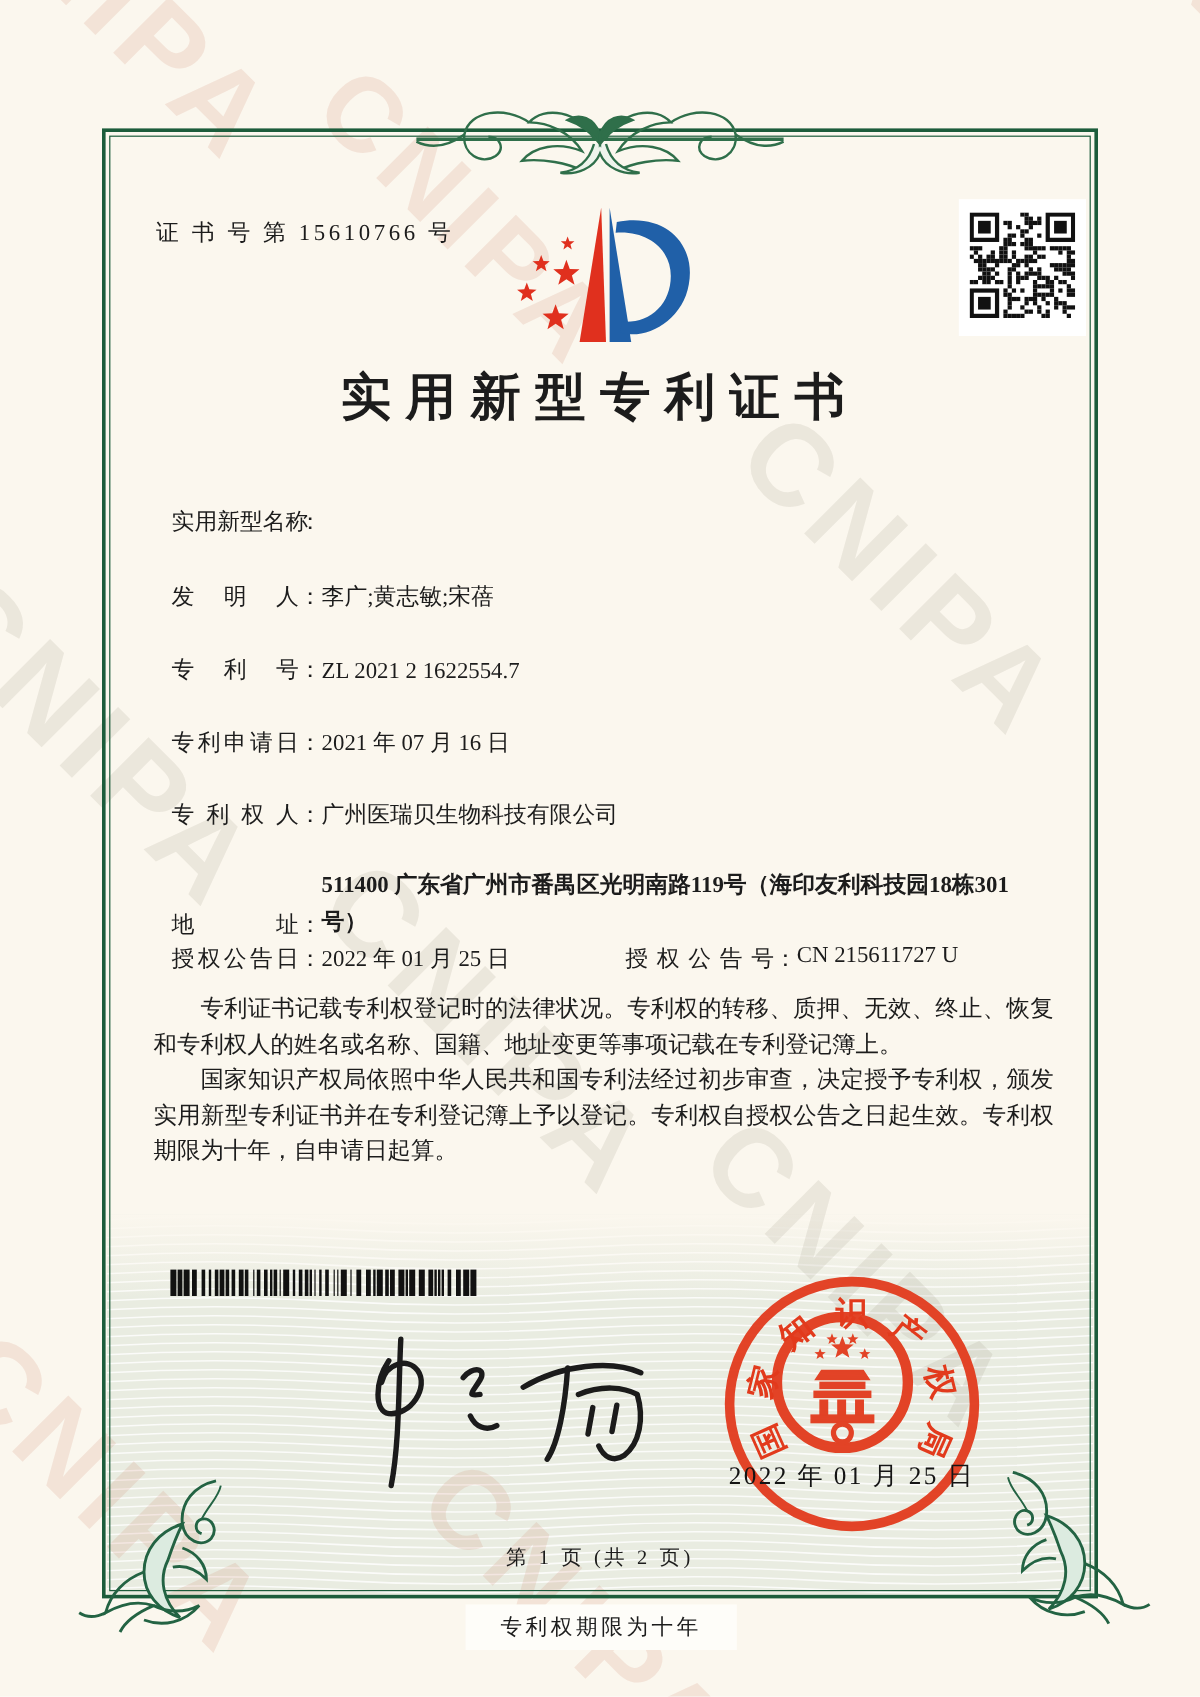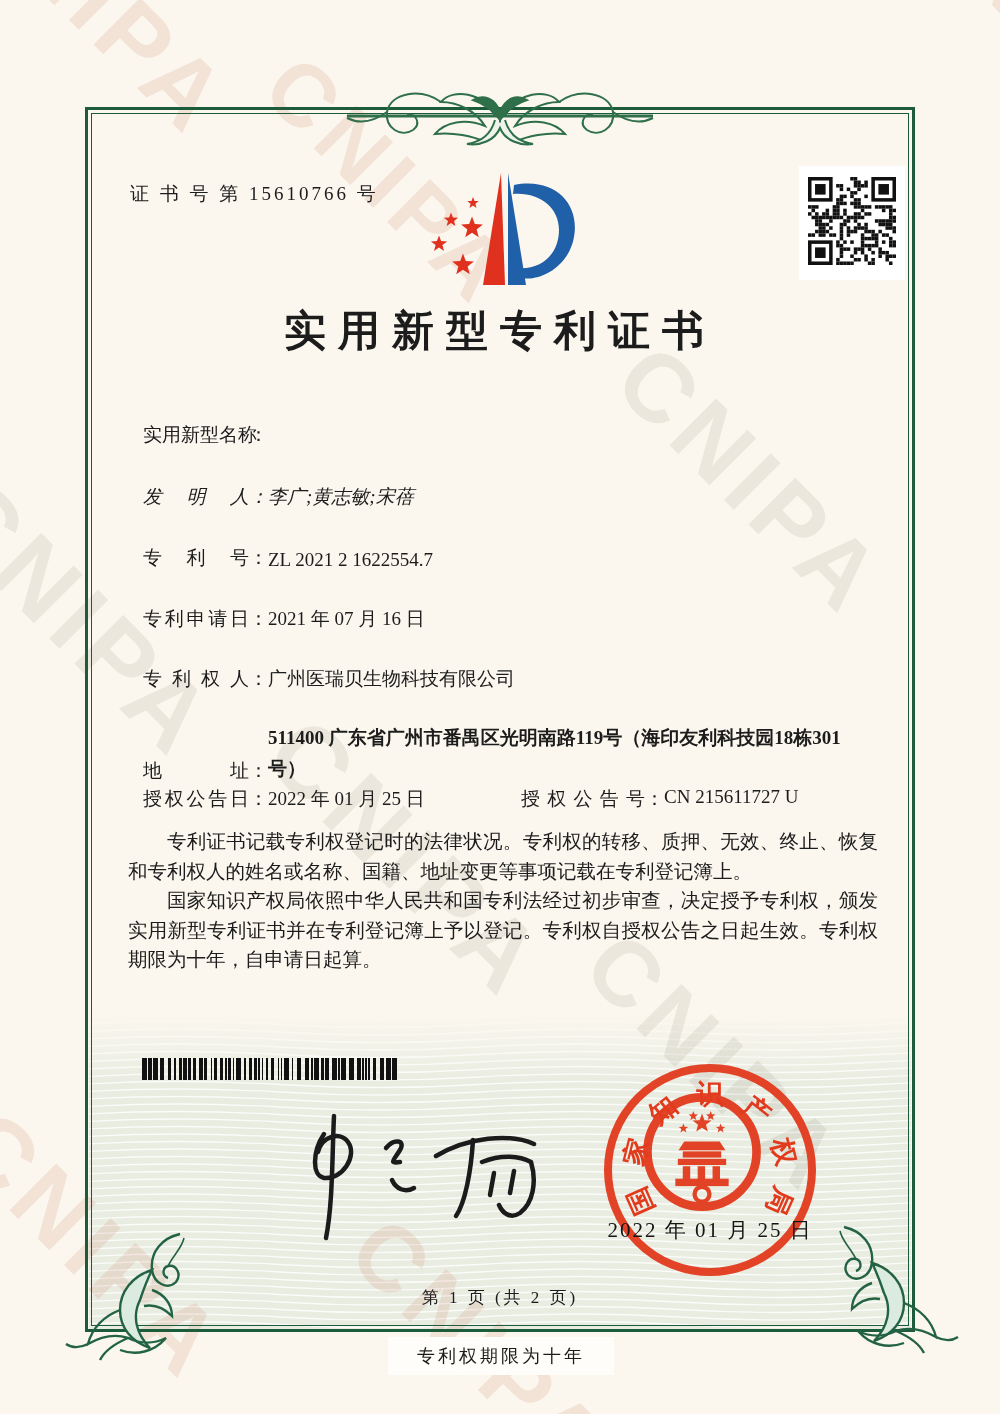--- a/index.html
+++ b/index.html
@@ -39,21 +39,21 @@
   .qrbox svg{position:absolute;left:9px;top:11px;}
   .title{position:absolute;left:0;top:303px;width:1000px;text-align:center;font-size:42px;
          font-weight:bold;letter-spacing:12px;z-index:5;}
   
   .fields{position:absolute;left:143px;top:0;width:740px;z-index:5;font-size:19px;}
   .frow{position:absolute;display:flex;align-items:flex-end;white-space:nowrap;}
   .flabel{display:inline-block;width:106px;text-align:justify;text-align-last:justify;}
   .fcolon{display:inline-block;width:19px;}
   .fvalue{display:inline-block;}
   .fvalue.wrap{white-space:normal;width:608px;line-height:31px;font-weight:bold;}
-  .row-name{top:422px;} .row-inv{top:484px;font-style:italic;} .row-pno{top:545px;}
+  .row-name{top:422px;} .row-inv{top:484px;} .row-pno{top:545px;}
   .row-fdate{top:606px;} .row-pat{top:666px;} .row-addr{top:722px;}
   .row-gdate{top:786px;width:740px;}
   .grant-no{position:absolute;left:378px;top:0;display:flex;white-space:nowrap;}
   .grant-no .flabel{width:124px;}
   
   .bodytext{position:absolute;left:128px;top:827px;width:750px;font-size:19.5px;
             line-height:29.5px;z-index:5;text-align:justify;}
   .bodytext p{margin:0;text-indent:2em;}
   
   .barcode{position:absolute;left:142px;top:1058px;width:262px;height:22px;z-index:5;font-size:0;}

